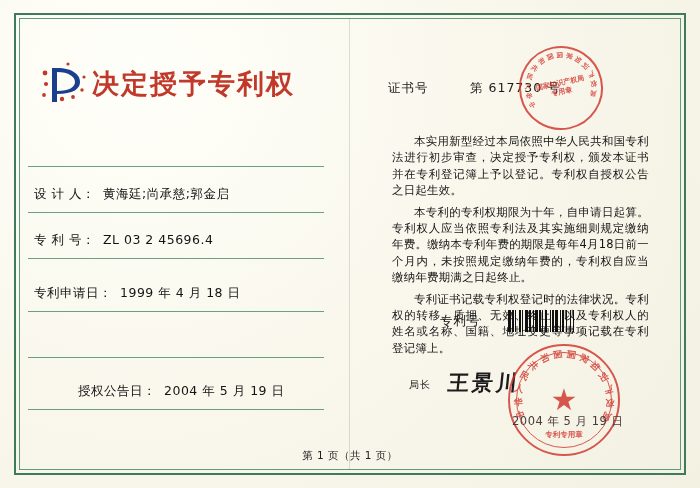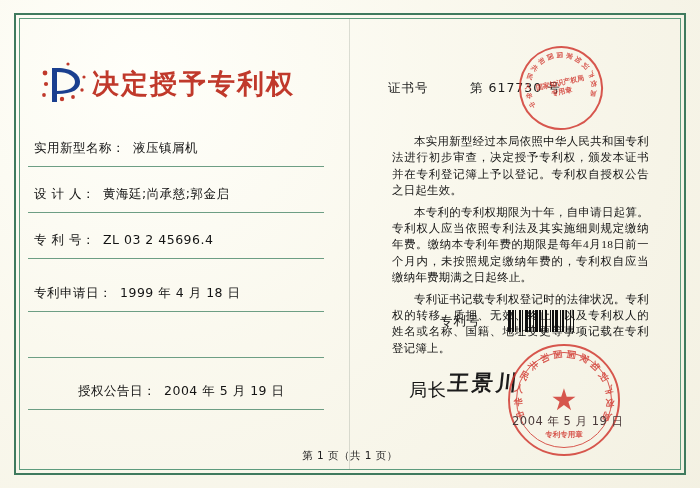--- a/index.html
+++ b/index.html
@@ -116,21 +116,21 @@
     position: absolute;
     left: 392px;
     top: 133px;
     width: 272px;
     font-size: 11.4px;
     line-height: 16.4px;
     color: #141414;
     text-align: justify;
     letter-spacing: 0.3px;
   }
-  .body-text p { margin: 0 15px 5px 0; text-indent: 22px; font-family: Liberation Serif, serif; }
+  .body-text p { margin: 0 15px 5px 0; text-indent: 22px; }
 
   
   .patent-no-label {
     position: absolute;
     left: 440px;
     top: 313px;
     font-size: 12.5px;
     color: #141414;
     letter-spacing: 1px;
   }
@@ -146,21 +146,21 @@
     background: #101010;
     height: 22px;
     vertical-align: top;
   }
 
   
   .director-label {
     position: absolute;
     left: 409px;
     top: 378px;
-    font-size: 18px;
+    font-size: 10px;
     color: #141414;
     letter-spacing: 1px;
   }
   .director-name {
     position: absolute;
     left: 448px;
     top: 369px;
     font-size: 21px;
     font-weight: bold;
     color: #1c1c1c;
@@ -287,23 +287,20 @@
         <circle cx="28" cy="2" r="1.6"></circle>
       </g>
     </svg>
   </div>
 
   <div class="main-title">决定授予专利权</div>
 
   <div class="cert-no-label">证书号</div>
   <div class="cert-no-value">第 617730 号</div>
 
-  <div class="field" style="top:140px;">
-    <span class="lbl">实用新型名称：</span><span class="val">液压镇屑机</span>
-  </div>
   <div class="rule" style="top:166px;"></div>
 
   <div class="field" style="top:186px;">
     <span class="lbl">设 计 人：</span><span class="val">黄海廷;尚承慈;郭金启</span>
   </div>
   <div class="rule" style="top:212px;"></div>
 
   <div class="field" style="top:232px;">
     <span class="lbl">专 利 号：</span><span class="val">ZL 03 2 45696.4</span>
   </div>

